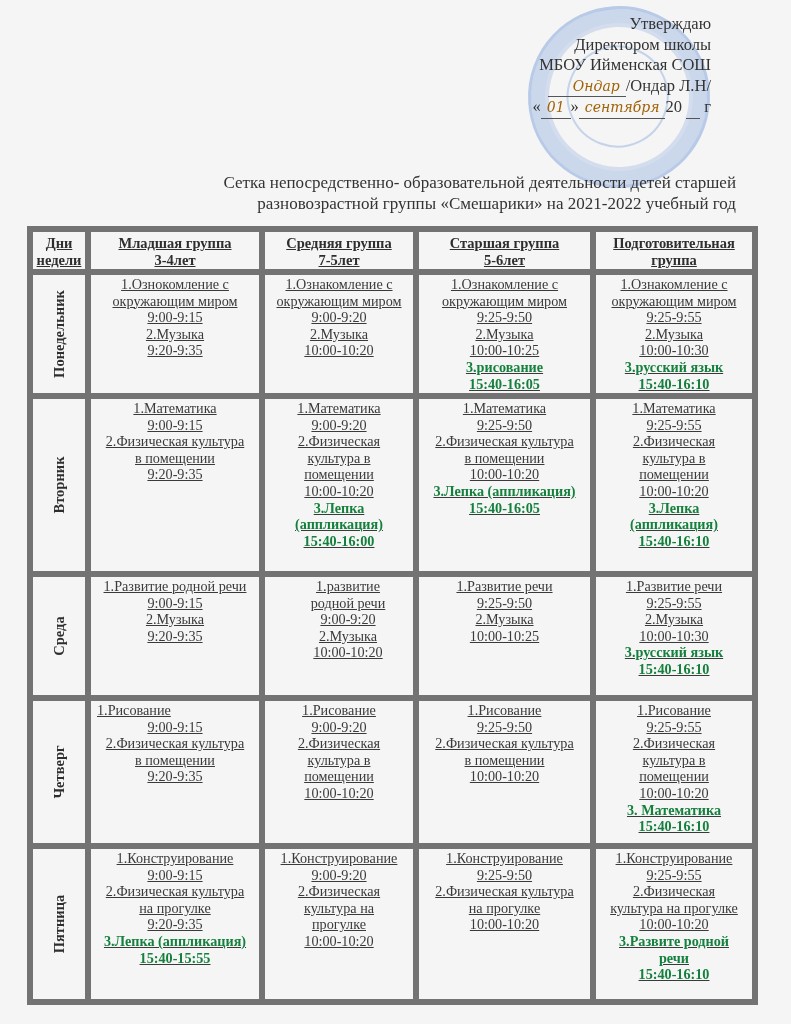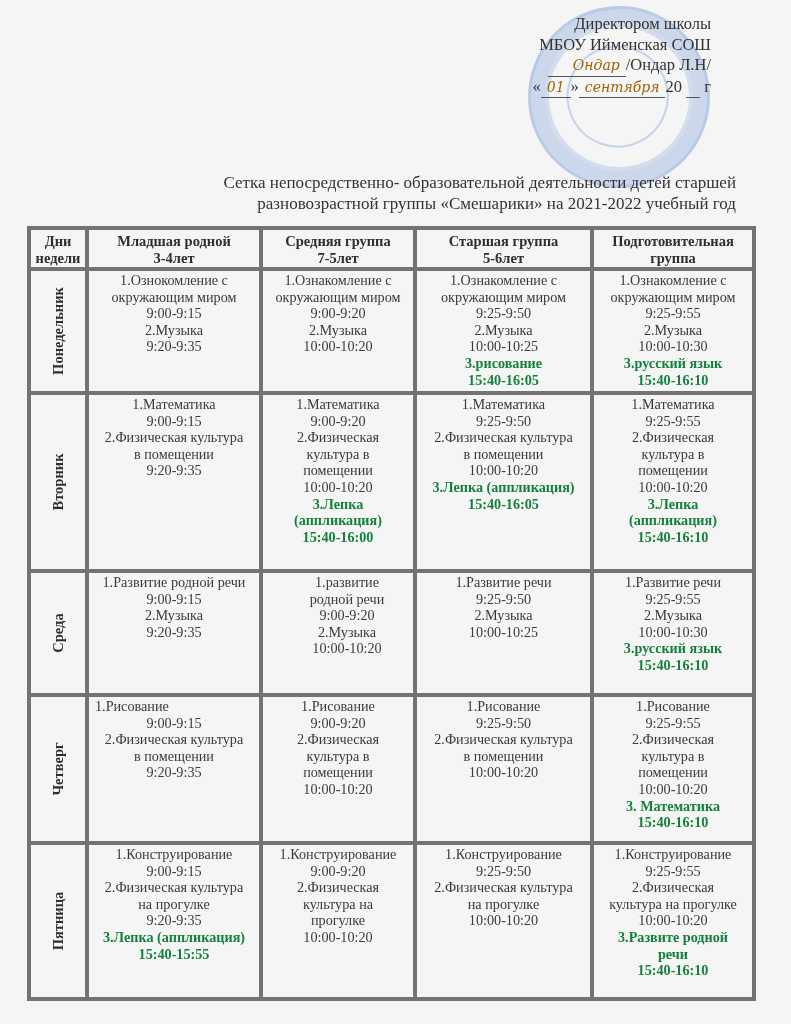--- a/index.html
+++ b/index.html
@@ -38,23 +38,23 @@
     .title {
       position: absolute; left: 136px; top: 172px; width: 600px;
       text-align: right; font-size: 17px; line-height: 21px; color: #333;
     }
     table.grid {
       position: absolute; left: 27px; top: 226px;
       border-collapse: collapse; table-layout: fixed;
       width: 725px;
     }
     table.grid td, table.grid th {
-      border: 4px solid #737373; padding: 0 2px;
+      border: 6px solid #737373; padding: 0 2px;
       text-align: center; vertical-align: top;
-      font-size: 14.2px; line-height: 16.6px; color: #3a3a3a;
+      font-size: 14.2px; line-height: 16.6px; color: #3a3a3a; text-decoration: underline;
     }
     table.grid th { font-weight: bold; font-size: 14.5px; line-height: 17px; padding-top: 3px; color: #2e2e2e; }
     .day {
       position: relative; padding: 0 !important;
     }
     .day span {
       position: absolute; left: 50%; top: 50%;
       transform: translate(-50%, -50%) rotate(-90deg);
       white-space: nowrap; font-weight: bold; font-size: 14.5px; color: #2e2e2e;
     }
@@ -63,20 +63,21 @@
     .cell { padding-top: 1px !important; }
   </style>
 </head>
 <body>
 
 <div class="stamp">
     <div class="stamp-inner"></div>
   </div>
 
 <div class="approval">
+  <div>Утверждаю</div>
   <div>Директором школы</div>
   <div>МБОУ Ийменская СОШ</div>
   <div>
     <span class="sig w1">Ондар</span><span>/Ондар Л.Н/</span>
   </div>
   <div>
     <span>«</span><span class="sig w2">01</span><span>»</span><span class="sig w3">сентября</span><span>20</span>&nbsp;<span class="blank">&nbsp;</span>&nbsp;<span>г</span>
   </div>
 </div>
 
@@ -93,21 +94,21 @@
       <col style="width:177px">
       <col style="width:162px">
   </colgroup>
   <thead>
     <tr style="height:40px">
         <th>
           <span class="line">Дни</span>
           <span class="line">недели</span>
         </th>
         <th>
-          <span class="line">Младшая родной</span>
+          <span class="line">Младшая группа</span>
           <span class="line">3-4лет</span>
         </th>
         <th>
           <span class="line">Средняя группа</span>
           <span class="line">7-5лет</span>
         </th>
         <th>
           <span class="line">Старшая группа</span>
           <span class="line">5-6лет</span>
         </th>

